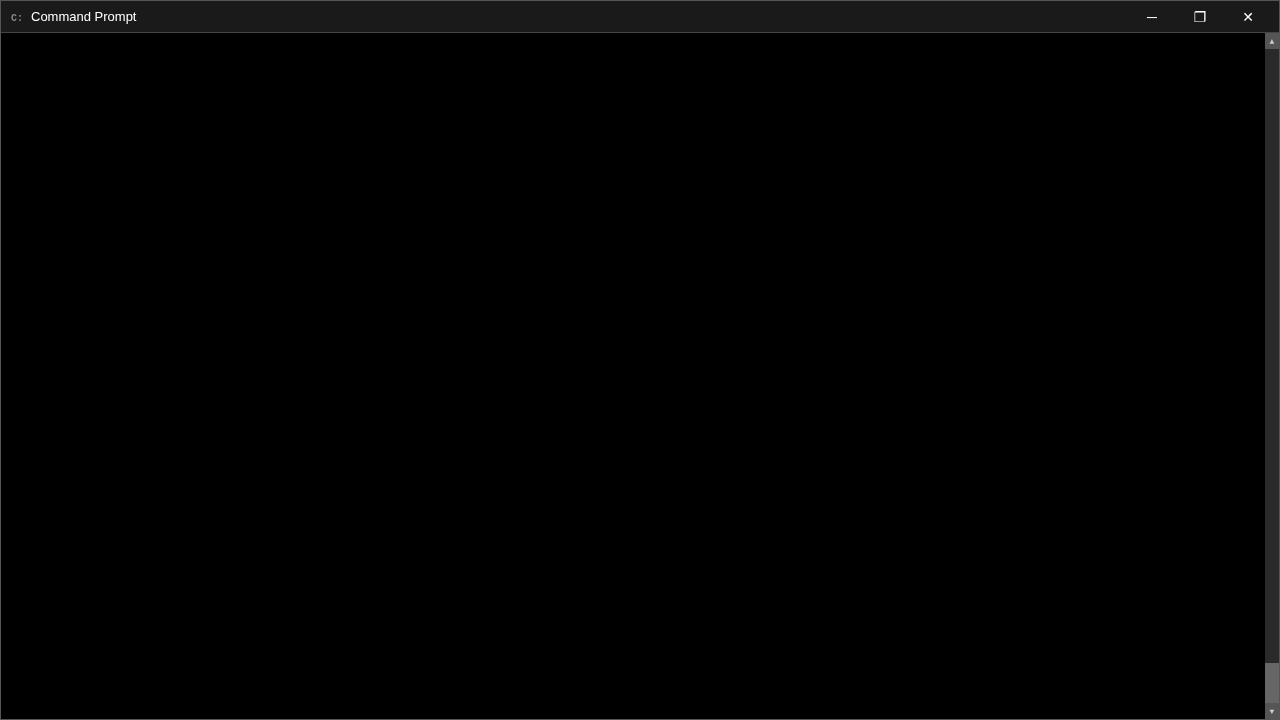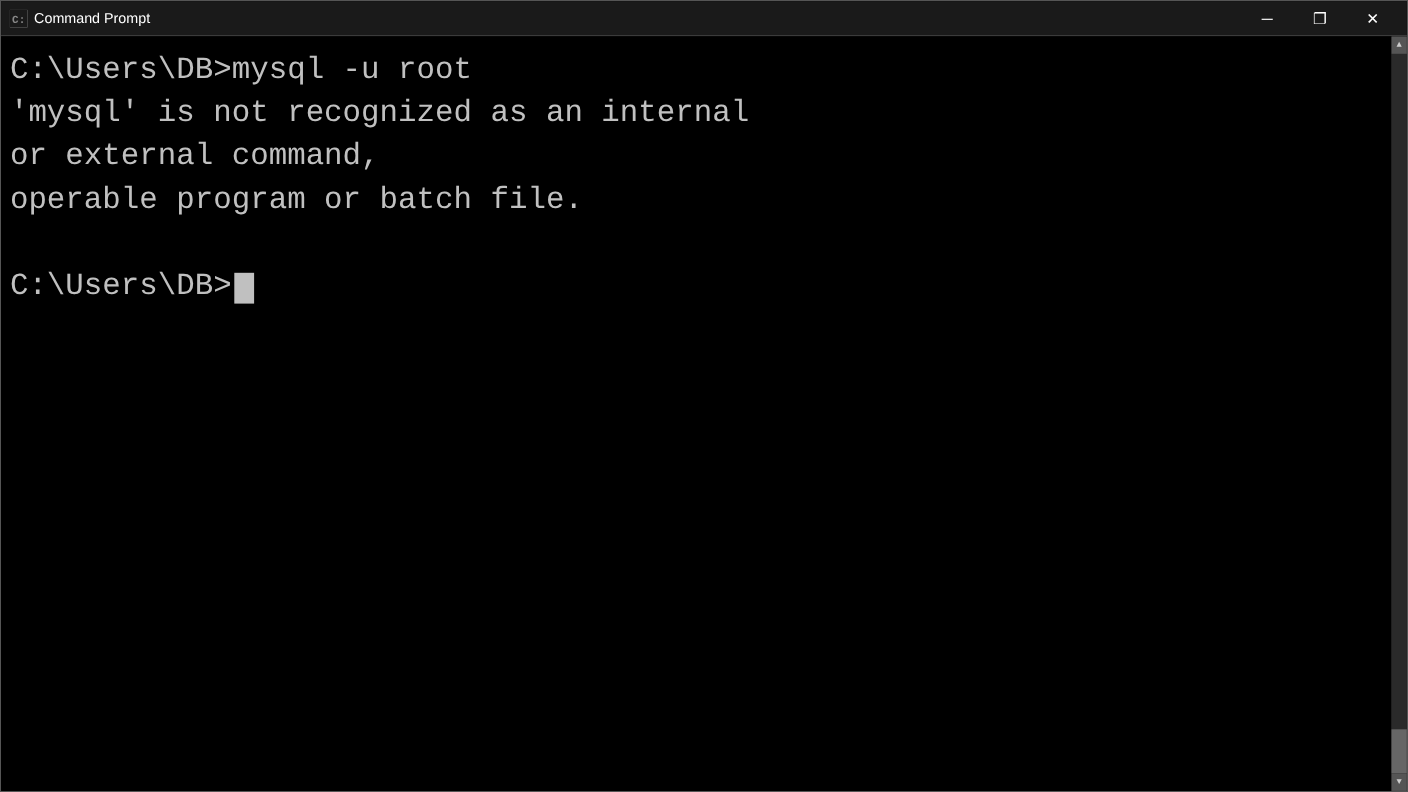--- a/index.html
+++ b/index.html
@@ -160,26 +160,20 @@
       <span class="title-bar-title">Command Prompt</span>
     </div>
     <div class="title-bar-controls">
       <button class="title-bar-btn">─</button>
       <button class="title-bar-btn">❐</button>
       <button class="title-bar-btn close">✕</button>
     </div>
   </div>
 
   <div class="terminal-body">
-    <div class="terminal-content"><span>C:\Users\DB&gt;mysql -u root</span>
-<span>'mysql' is not recognized as an internal</span>
-<span>or external command,</span>
-<span>operable program or batch file.</span>
-
-<span>C:\Users\DB&gt;</span><span class="cursor"></span></div>
 
     <div class="scrollbar">
       <div class="scrollbar-arrow">▲</div>
       <div class="scrollbar-track">
         <div class="scrollbar-thumb"></div>
       </div>
       <div class="scrollbar-arrow">▼</div>
     </div>
   </div>
 </div>

